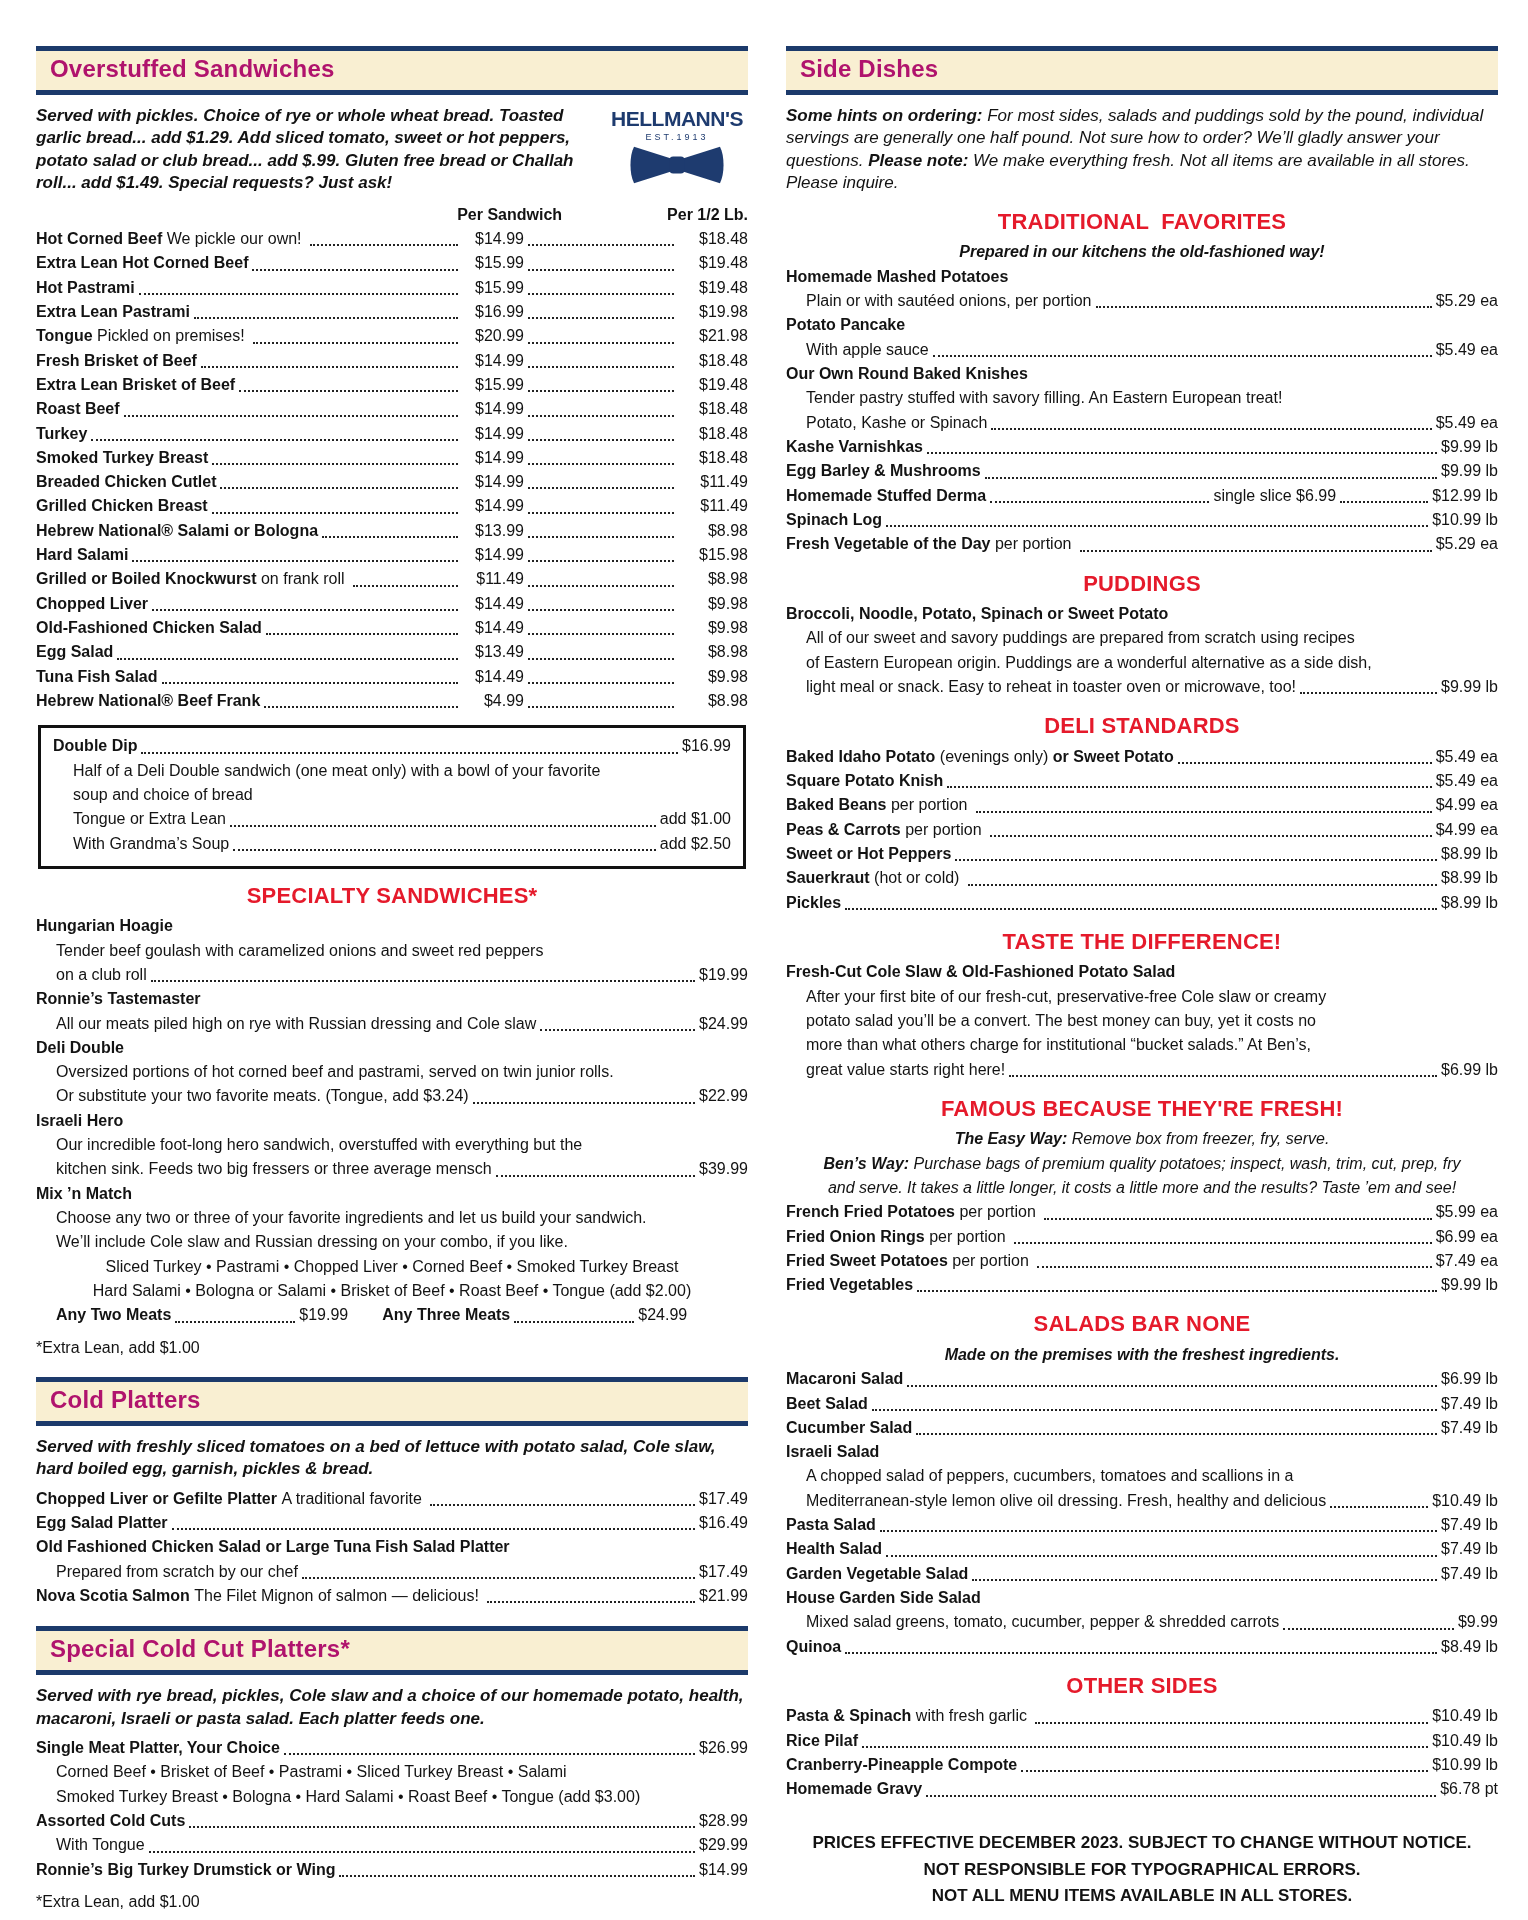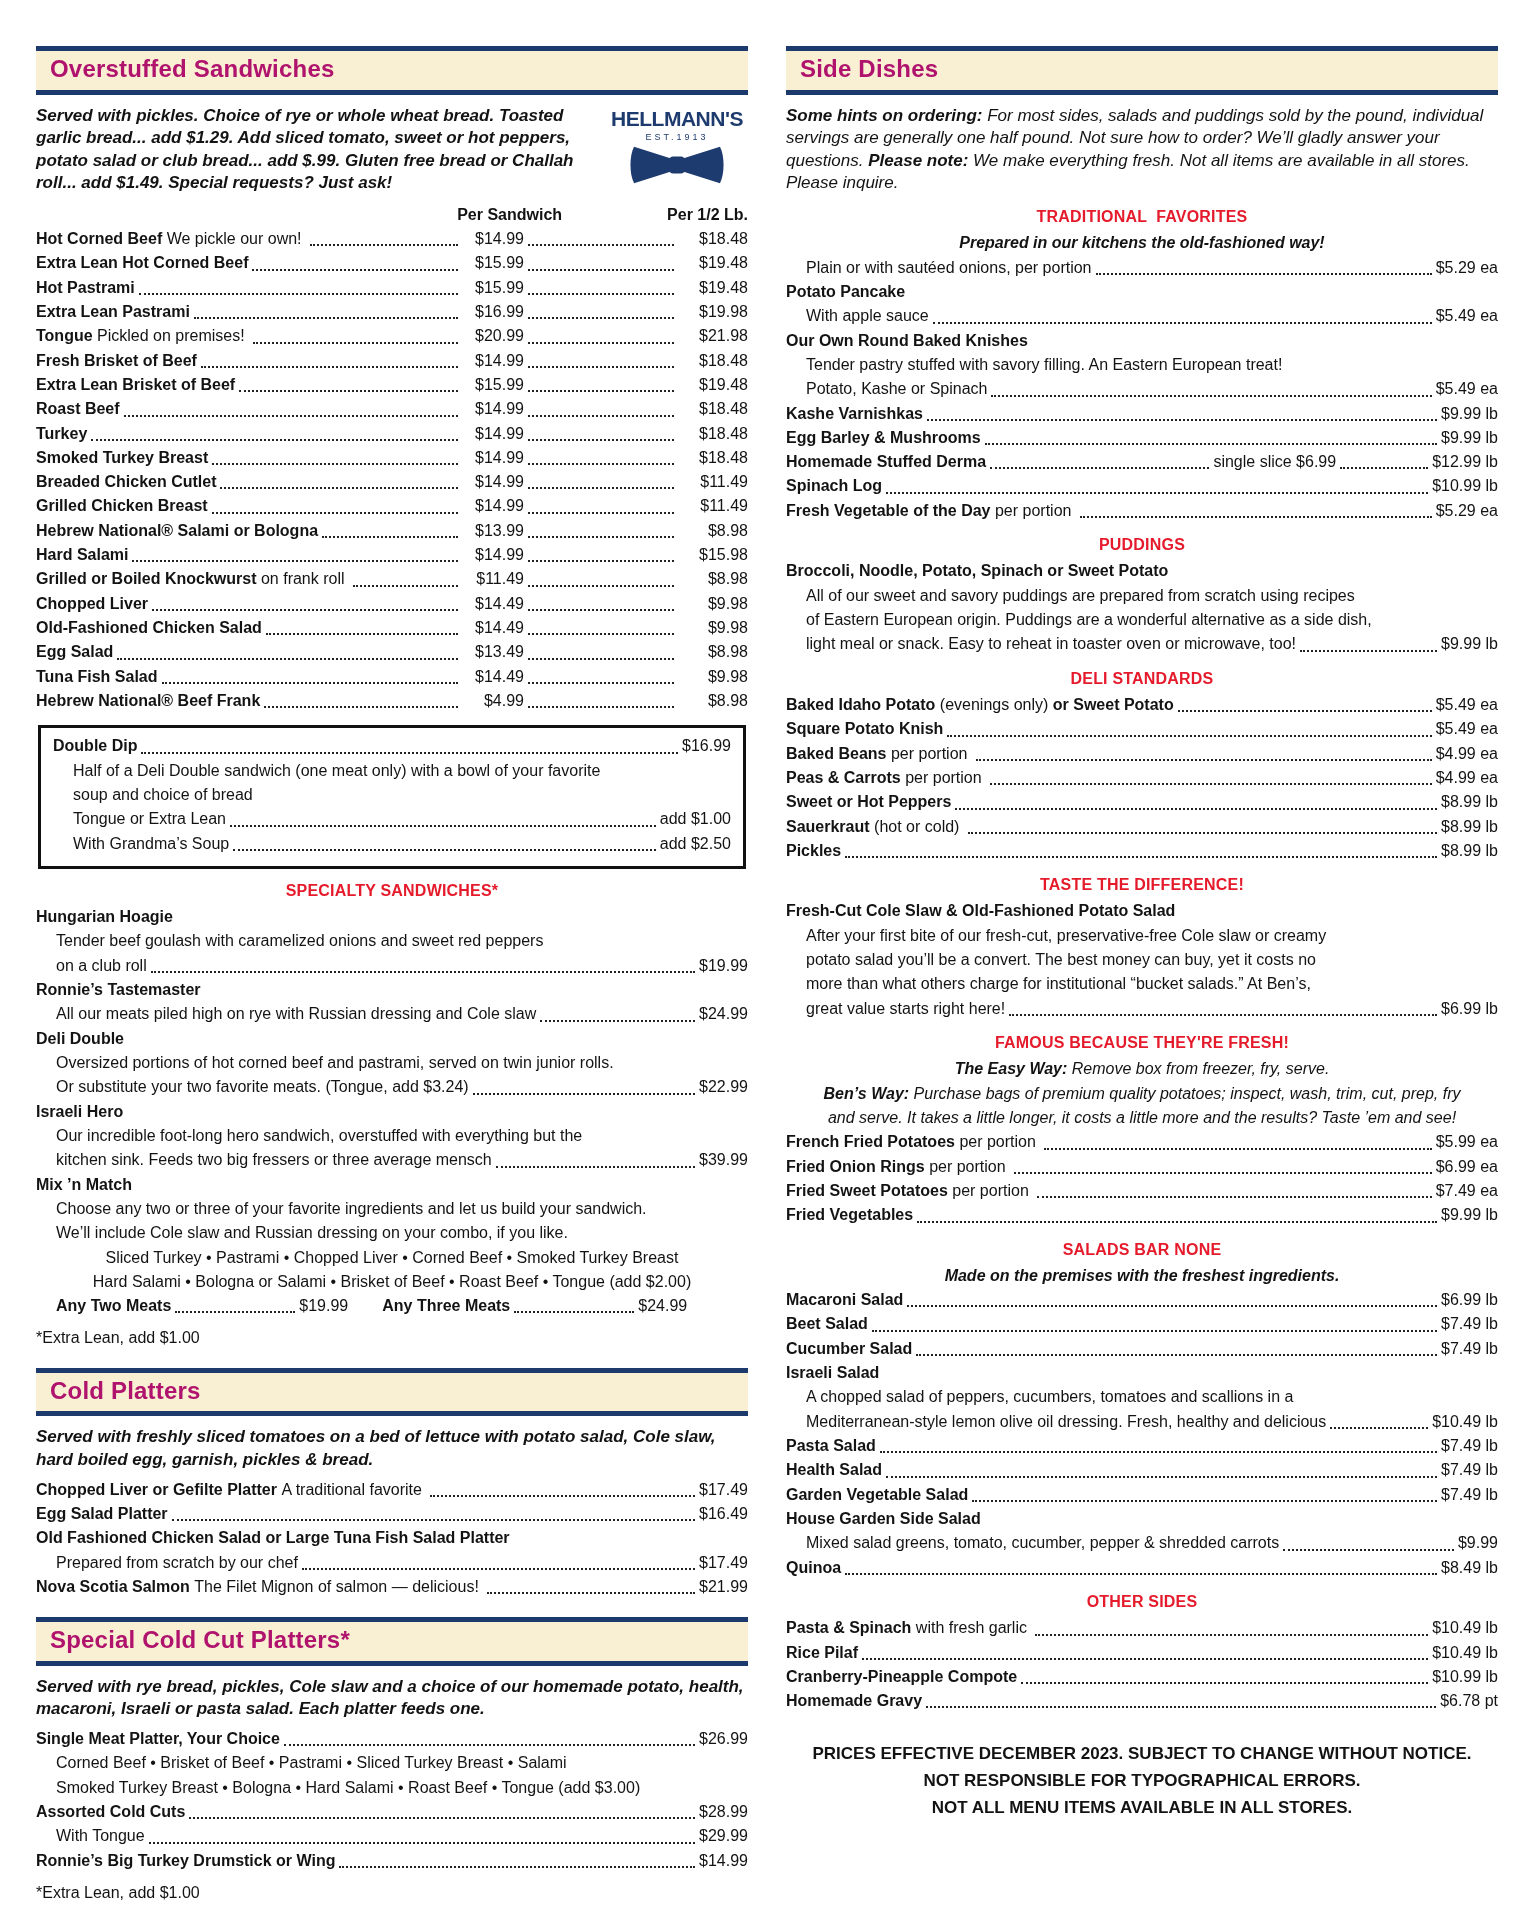--- a/index.html
+++ b/index.html
@@ -40,21 +40,21 @@
   
   .line { display:flex; align-items:baseline; line-height:1.52; }
   .line span { white-space:pre-wrap; }
   .b, .b2 { font-weight:bold; }
   .p { white-space:nowrap; }
   .leader { flex:1 1 14px; min-width:10px; border-bottom:2px dotted #222; align-self:flex-end; margin:0 4px 5px; }
   .lm { flex:0 0 88px; }
   .ind { padding-left:20px; }
   .ctr { justify-content:center; text-align:center; }
   .red { justify-content:center; margin:10px 0 2px; }
-  .red .b { color:var(--heading-red,#E51A2B); font-size:16px; letter-spacing:.2px; }
+  .red .b { color:var(--heading-red,#E51A2B); font-size:22px; letter-spacing:.2px; }
   .sub { justify-content:center; }
   .sub .b, .sub .t { font-style:italic; }
 
   
   .price-headers { display:flex; justify-content:flex-end; font-weight:bold; margin-top:2px; line-height:1.5;gap:13px; }
   .price-headers .ph1 { margin-right:92px; }
   .cols2 .p1 { flex:0 0 62px; text-align:right; }
   .cols2 .l2 { flex:0 0 146px; }
   .cols2 .p2 { flex:0 0 70px; text-align:right; }
 
@@ -568,20 +568,24 @@
           <div class="line red">
             <span class="b">TRADITIONAL  FAVORITES</span>
 
           </div>
 
           <div class="line sub">
             <span class="b">Prepared in our kitchens the old-fashioned way!</span>
 
           </div>
 
+          <div class="line">
+            <span class="b">Homemade Mashed Potatoes</span>
+
+          </div>
 
           <div class="line ind">
 
             <span class="t">Plain or with sautéed onions, per portion</span>
 
             <span class="leader"></span>
 
             <span class="p">$5.29 ea</span>
           </div>
 

